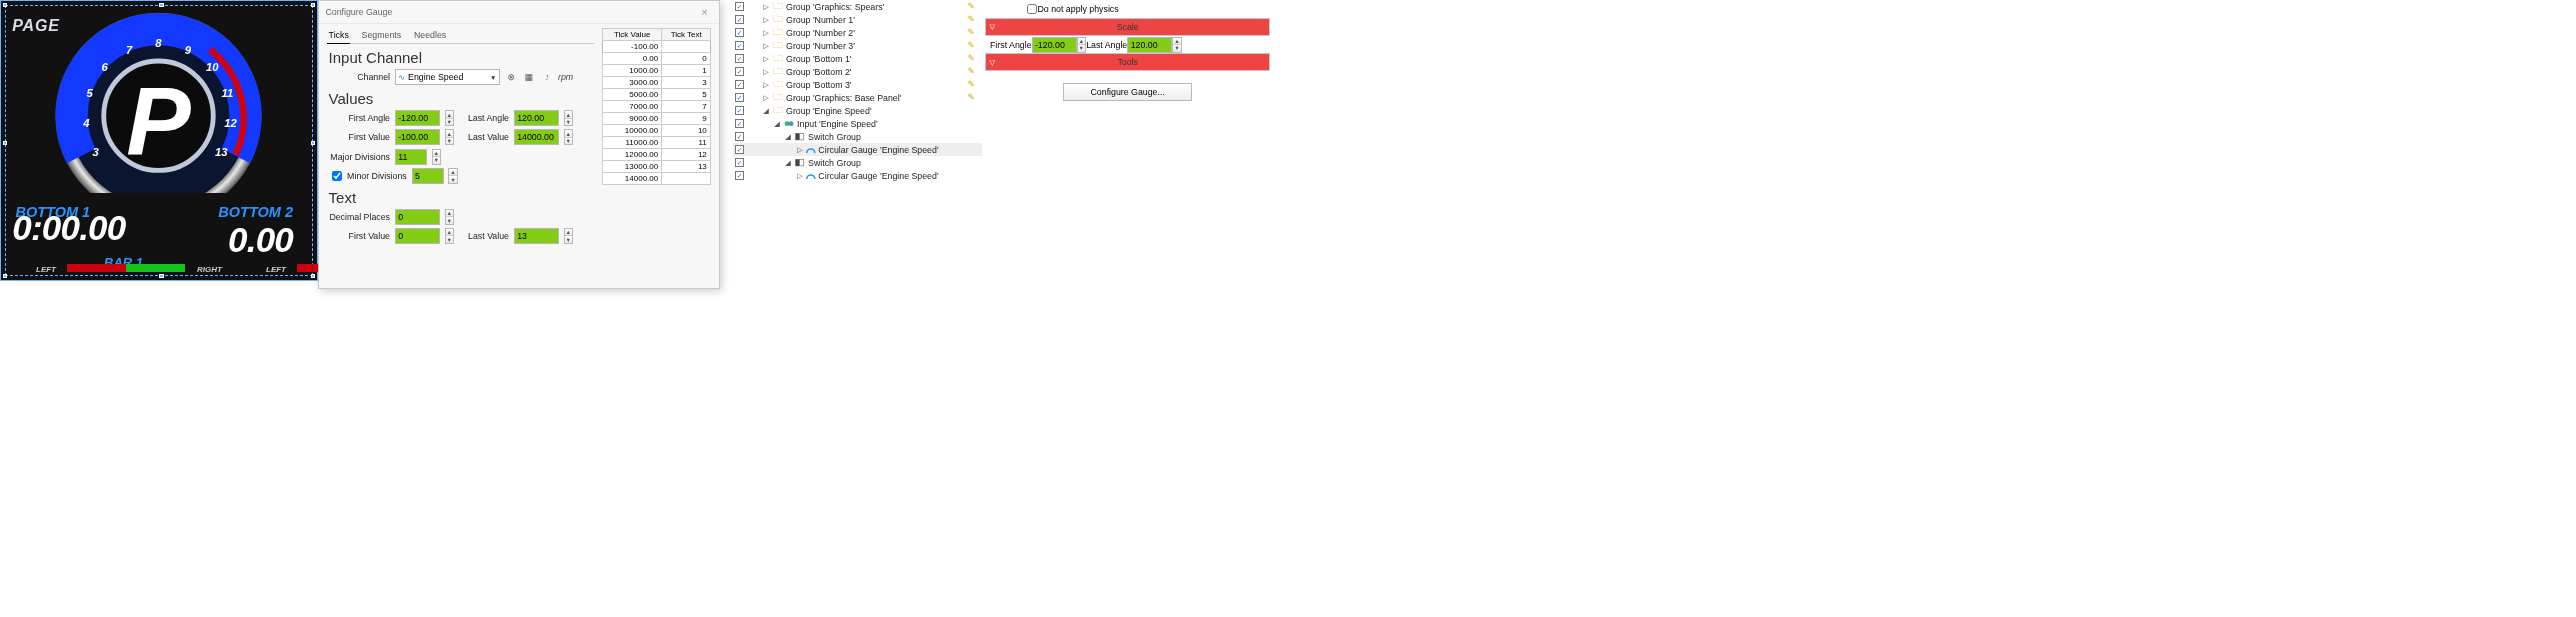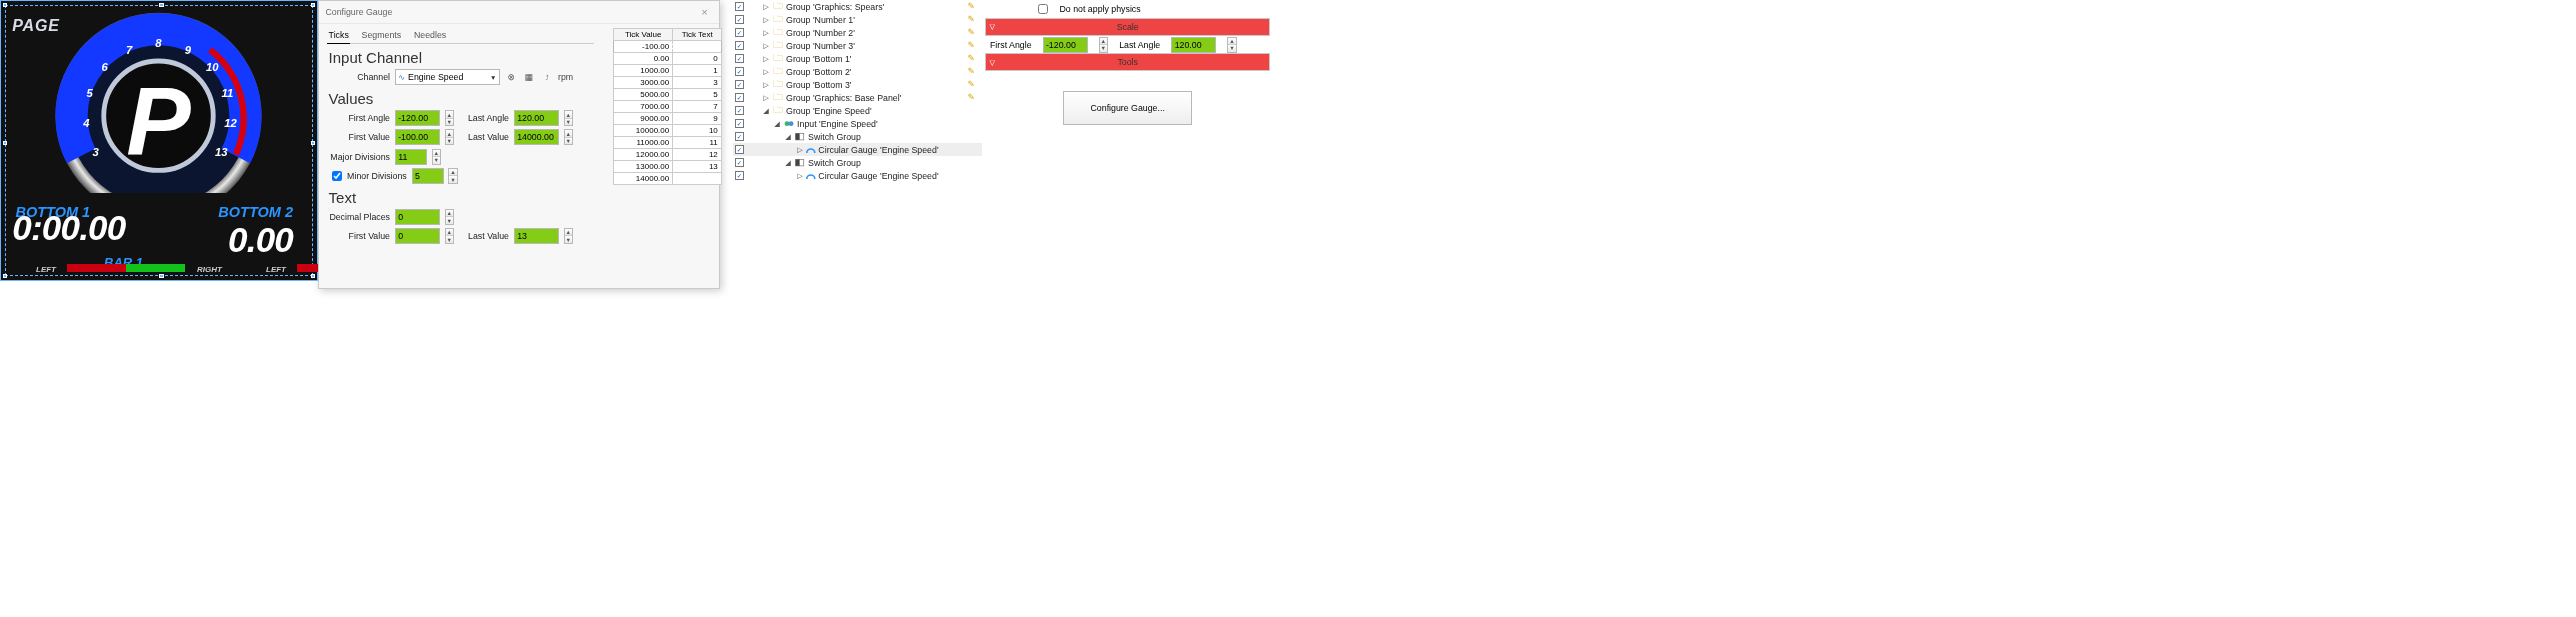--- a/index.html
+++ b/index.html
@@ -32,23 +32,23 @@
 .lbl { width: 63px; text-align: right; color: #222; }
 input.txt { width: 45px; height: 16px; border: 0.8px solid #b8b8b8; padding: 0 2.4px; background: #84cc16; }
 .spin { display: inline-flex; flex-direction: column; border: 0.8px solid #b8b8b8; height: 16px; width: 9.6px; }
 .spin div { flex: 1; display: flex; align-items: center; justify-content: center; font-size: 5.6px; color: #555; background: linear-gradient(#fff,#e8e8e8); cursor: pointer; border-bottom: 0.8px solid #ccc; }
 .spin div:last-child { border-bottom: none; }
 .cb { width: 10.5px; height: 10.5px; }
 .channel-combo { height: 16px; border: 0.8px solid #b8b8b8; background: #fff; display: flex; align-items: center; padding: 0 2.4px; gap: 3.2px; width: 105px; }
 .channel-combo .wave { color: #2a72c9; font-size: 8px; }
 .channel-combo .dd { margin-left: auto; font-size: 6.4px; color: #333; }
 .ico-btn { width: 13px; height: 13px; display: flex; align-items: center; justify-content: center; color: #555; cursor: pointer; }
-.unit { color: #444; }
+.unit { color: #444; font-style: italic; }
 .dlg-right { width: 109px; }
-.tick-table { border: 0.8px solid #b8b8b8; background: #fff; width: 100%; border-collapse: collapse; margin-left: 11px; }
+.tick-table { border: 0.8px solid #b8b8b8; background: #fff; width: 100%; border-collapse: collapse; }
 .tick-table th, .tick-table td { border: 0.8px solid #ccc; padding: 0.8px 3.2px; height: 12px; text-align: right; font-size: 8px; }
 .tick-table th { background: #f4f4f4; text-align: center; font-weight: normal; }
 .tick-table td:first-child { width: 55%; }
 .dashed-row td { border-style: dashed !important; }
 .dlg-buttons { display: flex; justify-content: center; gap: 16px; padding: 8px; border-top: 0.8px solid #e8e8e8; }
 .btn { width: 53px; height: 17.7px; background: linear-gradient(#fff,#eee); border: 0.8px solid #b8b8b8; cursor: pointer; }
 
 
 .tree-area { flex-shrink: 0; width: 249px; height: 617px; margin-left: 13px; background: #fff; position: relative; }
 .tree-row { display: flex; align-items: center; height: 13px; gap: 2.4px; padding-left: 1.6px; }
@@ -58,23 +58,23 @@
 .tree-ico { width: 11.3px; height: 11.3px; display: inline-flex; align-items: center; justify-content: center; }
 .folder { color: #e0b238; font-size: 9.6px; }
 .tree-text { color: #222; white-space: nowrap; }
 .edit-ico { margin-left: auto; margin-right: 3.2px; width: 11.3px; height: 11.3px; font-size: 8.8px; color: #d6a400; cursor: pointer; }
 .gauge-arc { width: 9.6px; height: 9.6px; display: inline-block; }
 
 
 .prop-panel { margin-left: 3.2px; flex-shrink: 0; width: 285px; background: #fff; }
 .prop-header { background: #ef4444; color: #333; height: 18px; display: flex; align-items: center; justify-content: center; font-size: 8px; position: relative; border: 0.8px solid #c8c8c8; }
 .prop-header .arrow { position: absolute; left: 3.2px; color: #fff; font-size: 7.2px; }
-.prop-row { display: flex; align-items: center; height: 17.7px; padding: 0 4.8px; gap: 11px; }
+.prop-row { display: flex; align-items: center; height: 17.7px; padding: 0 4.8px; gap: 0; }
 .prop-row input.txt { width: 45px; }
-.prop-btn { margin: 20px auto; display: block; width: 129px; height: 34px; background: linear-gradient(#fff,#eee); border: 0.8px solid #b8b8b8; cursor: pointer; }
+.prop-btn { margin: 12px auto; display: block; width: 129px; height: 18px; background: linear-gradient(#fff,#eee); border: 0.8px solid #b8b8b8; cursor: pointer; }
 
 
 .gtext { font: bold 14px Arial; fill: #fff; font-style: italic; }
 .big-p { font: bold 120px Arial; fill: #fff; font-style: italic; }
 </style>
 </head>
 <body>
 
 <div class="preview">
   <div class="sel"></div>

